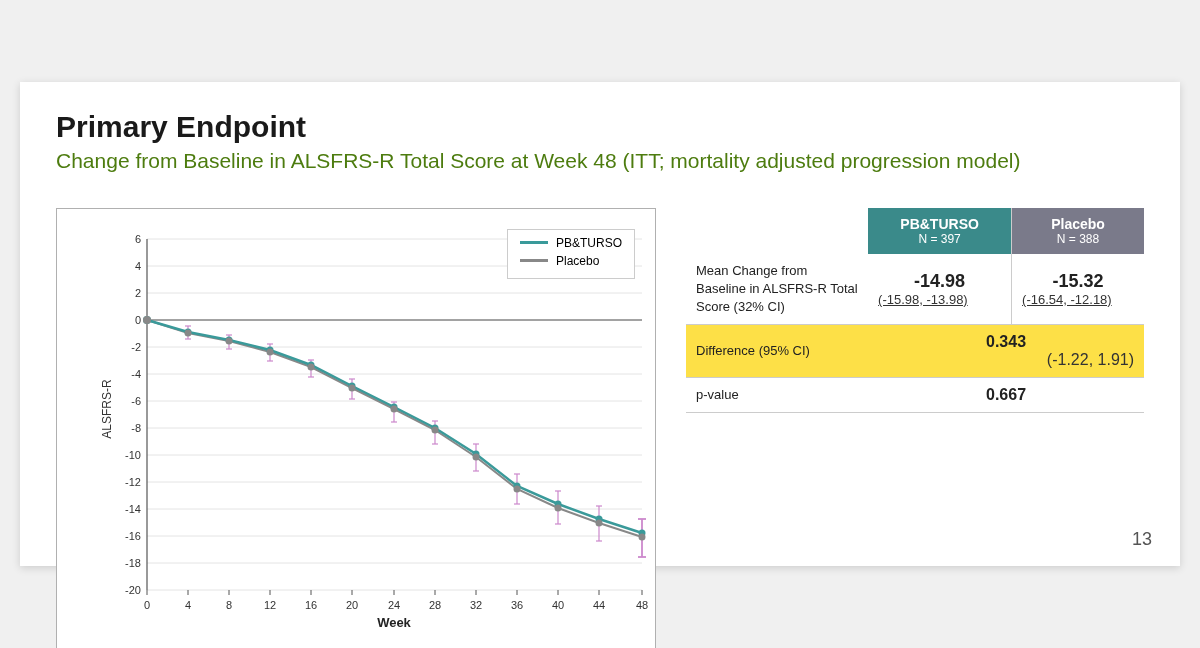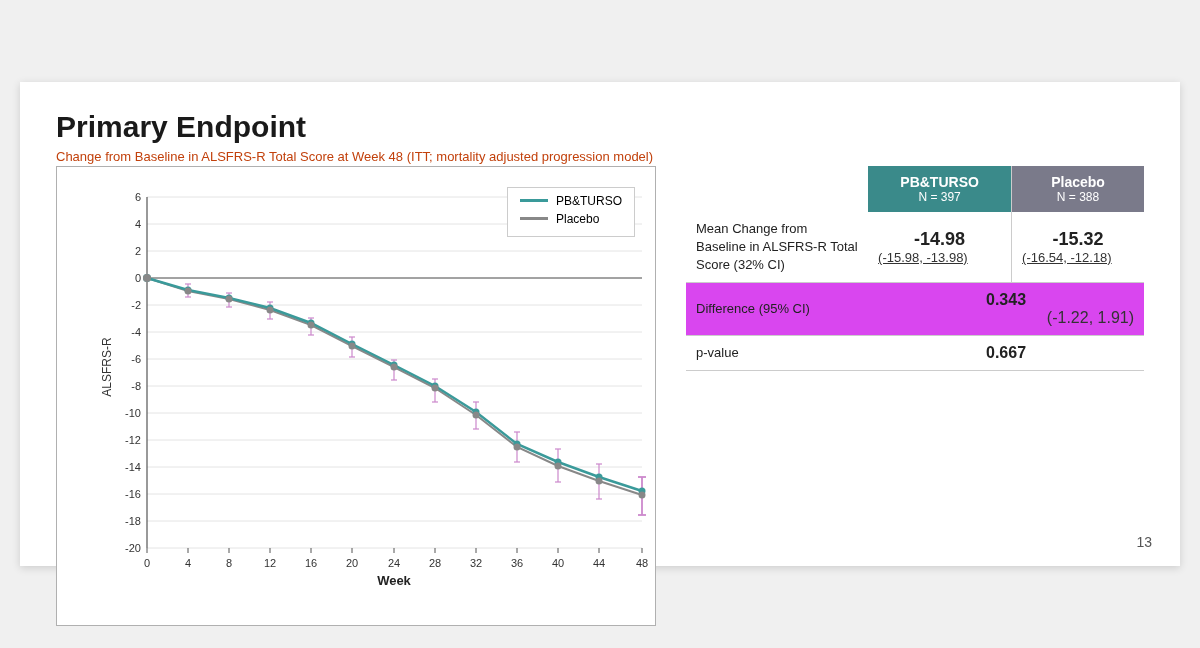--- a/index.html
+++ b/index.html
@@ -22,23 +22,23 @@
       box-shadow: 0 2px 8px rgba(0,0,0,0.15);
     }
     .title {
       font-size: 30px;
       font-weight: bold;
       color: #1a1a1a;
       line-height: 1.15;
       margin-bottom: 4px;
     }
     .subtitle {
-      font-size: 13px;
-      color: #c2410c;
-      margin-bottom: 2px;
+      font-size: 21px;
+      color: #4d7c0f;
+      margin-bottom: 35px;
       font-weight: 400;
     }
     .content-row {
       display: flex;
       flex-direction: row;
       gap: 30px;
       align-items: flex-start;
     }
     
     .chart-container {
@@ -113,21 +113,21 @@
       color: #222;
     }
     .td-ci-span {
       font-weight: 400;
       font-size: 16px;
       display: block;
       text-align: right;
       color: #333;
     }
     .row-shade {
-      background: #d946ef;
+      background: #fde047;
     }
     .col-separator {
       border-left: 1px solid #ccc;
     }
     .header-row th:first-child {
       background: transparent;
       width: 160px;
     }
     .n-row {
       font-size: 12px;
@@ -138,21 +138,21 @@
     .footer {
       margin-top: 14px;
       font-size: 13px;
       color: #333;
       font-style: italic;
     }
     .page-num {
       position: absolute;
       bottom: 16px;
       right: 28px;
-      font-size: 14px;
+      font-size: 18px;
       color: #555;
     }
 
     
     .legend-box {
       position: absolute;
       top: 10px;
       right: 10px;
       border: 1px solid #ccc;
       background: #fff;

